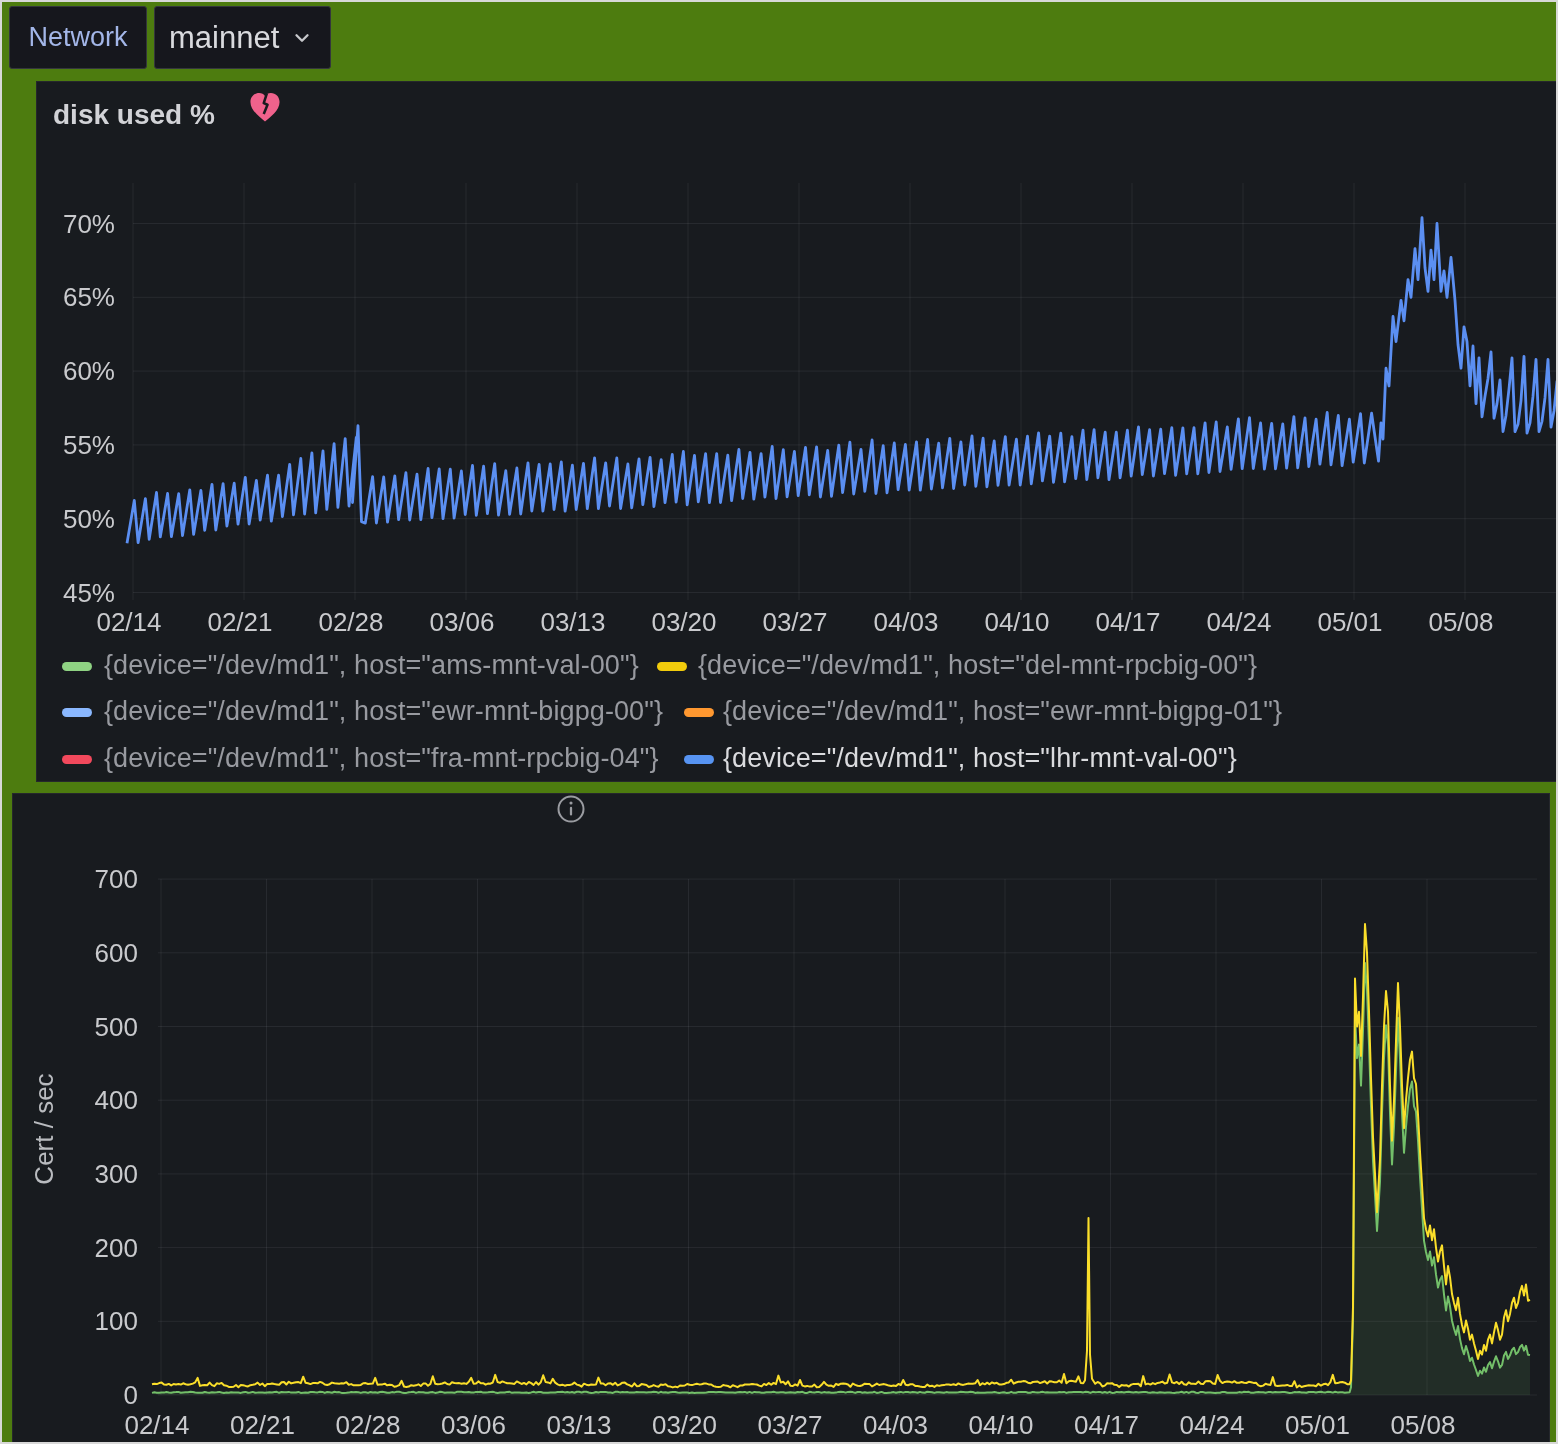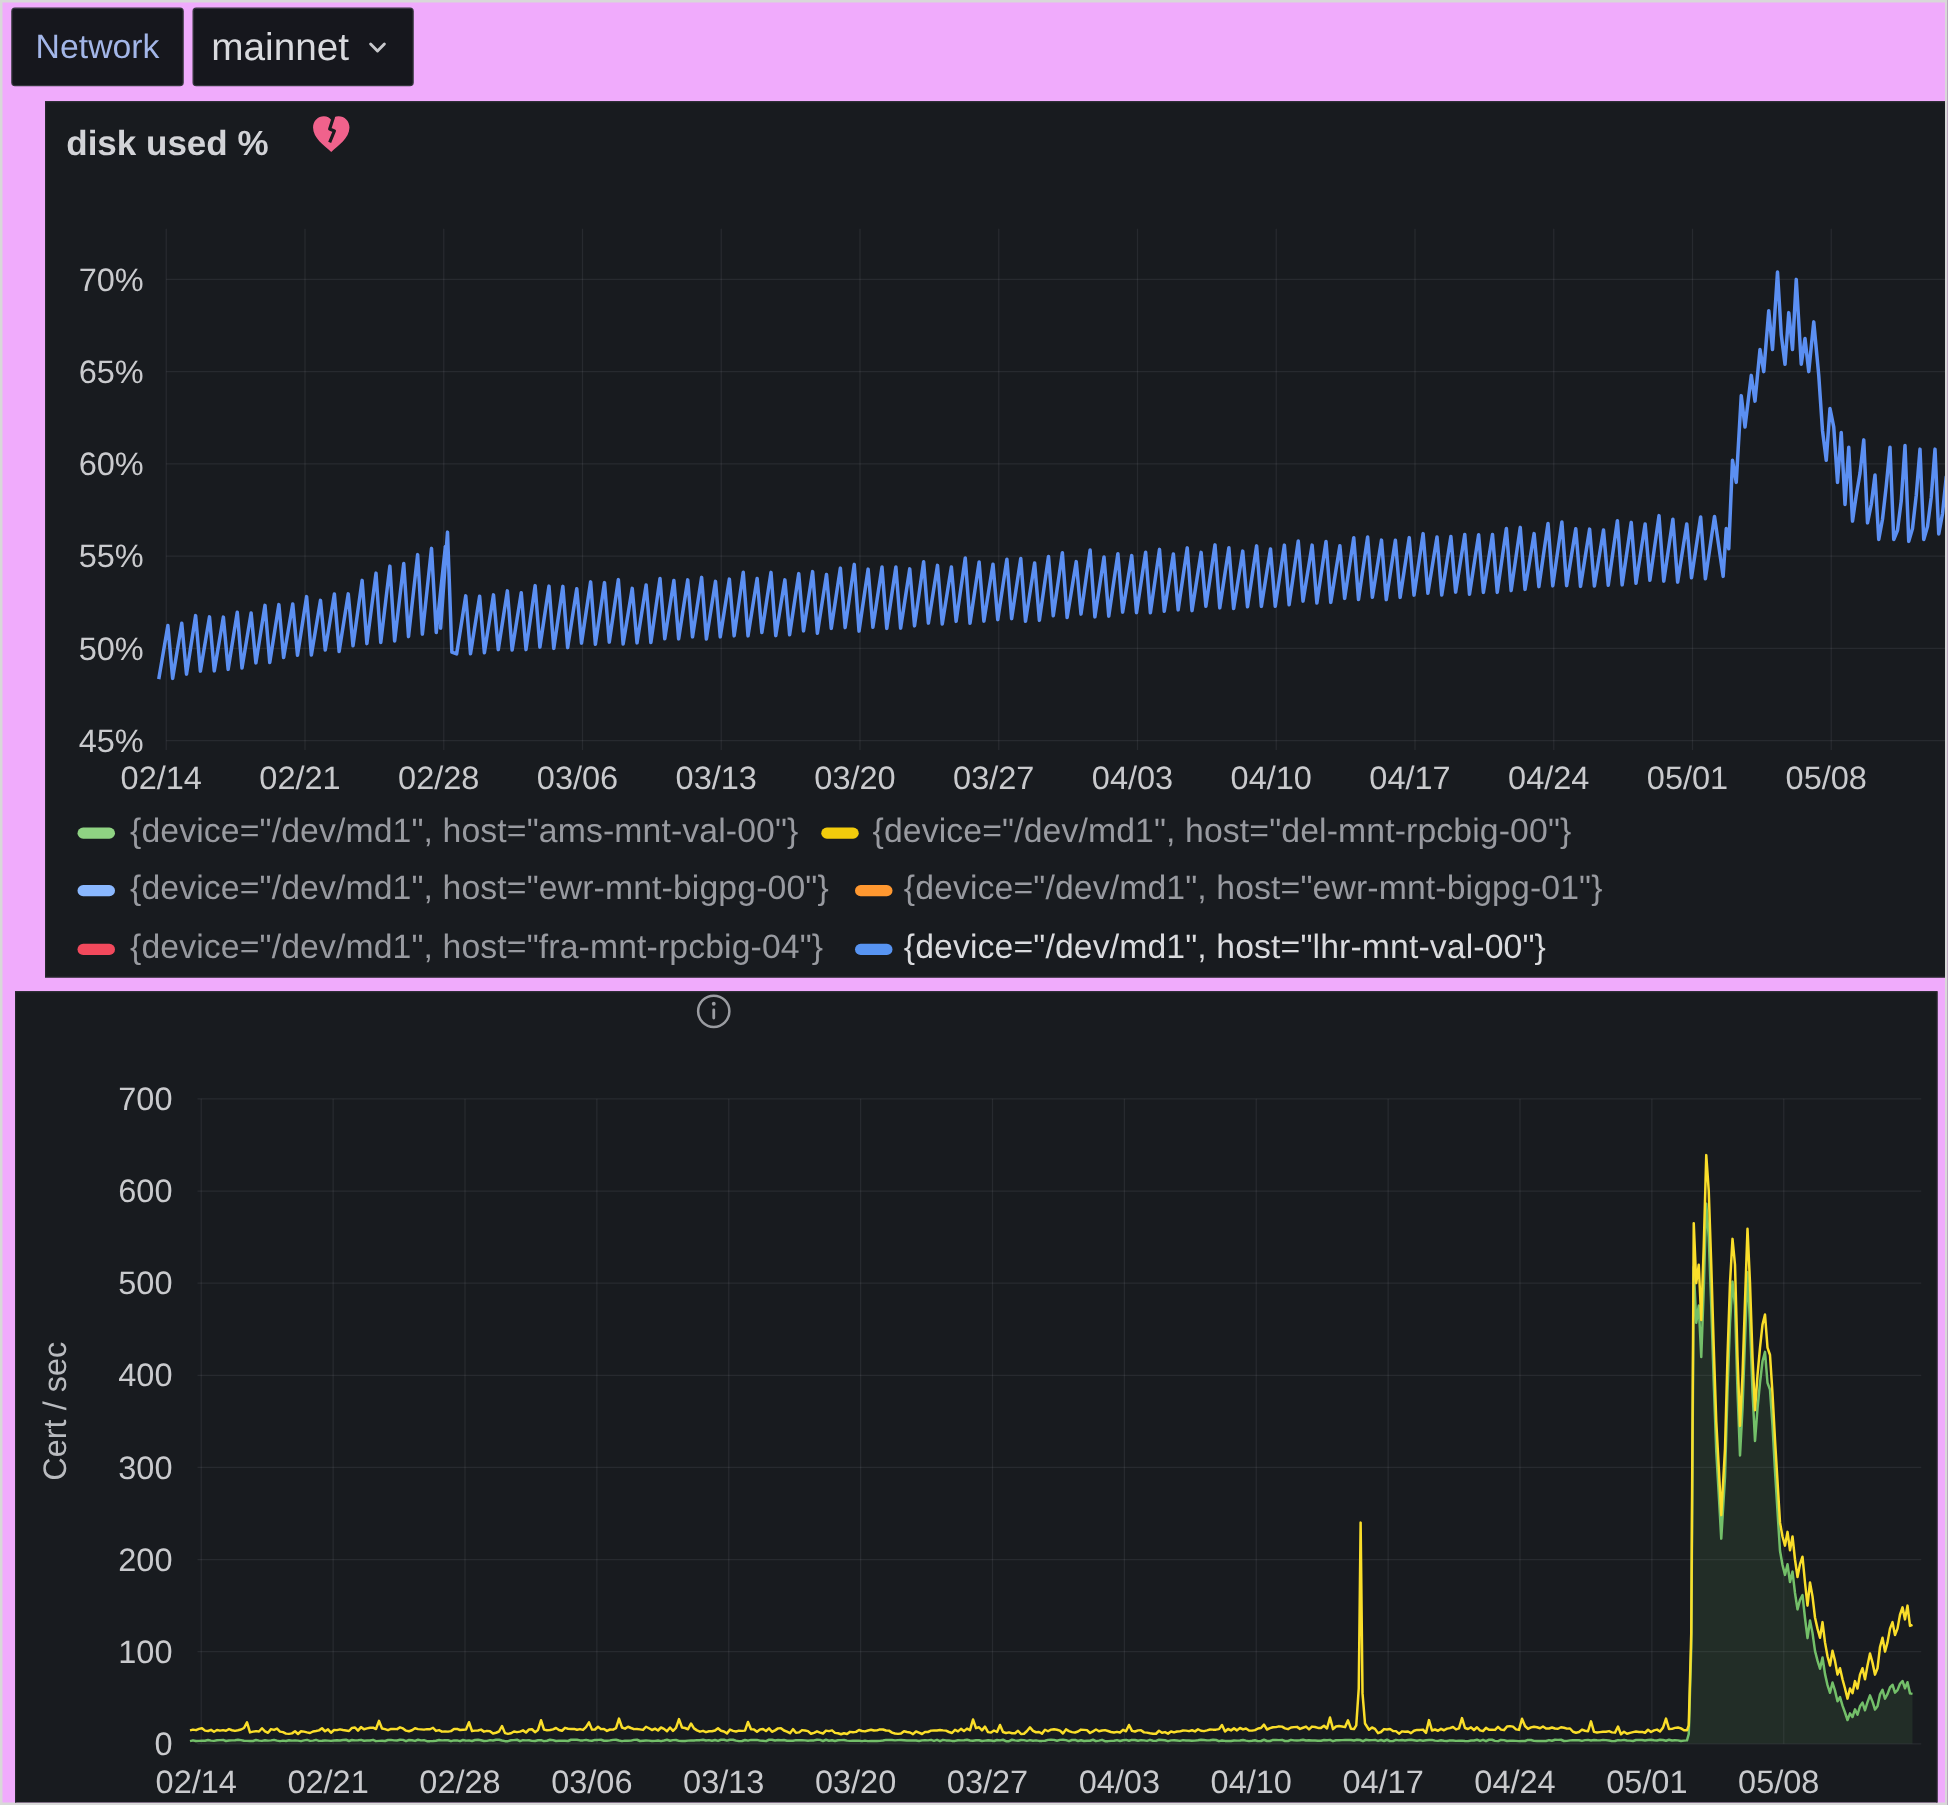--- a/index.html
+++ b/index.html
@@ -1,18 +1,18 @@
 <!DOCTYPE html>
 <html><head><meta charset="utf-8">
 <style>
 * { margin:0; padding:0; box-sizing:border-box; }
 html,body { width:1558px; height:1444px; background:#111217; overflow:hidden;
   font-family:"Liberation Sans", sans-serif; }
 #root { position:absolute; left:0; top:0; width:1558px; height:1444px;
-  border:2px solid #d8d8d8; background:#f0abfc; overflow:hidden; }
+  border:2px solid #d8d8d8; background:#4d7c0f; overflow:hidden; }
 .varbox { position:absolute; border:1px solid #34363d; background:#16171d;
   border-radius:3px; display:flex; align-items:center; justify-content:center; }
 #vb1 { left:7px; top:4px; width:138px; height:63px; }
 #vb2 { left:152px; top:4px; width:177px; height:63px; justify-content:flex-start; padding-left:14px; }
 #vb1 span { color:#a3b6e8; font-size:27px; font-weight:500; }
 #vb2 span { color:#d9dade; font-size:31px; font-weight:500; }
 .panel { position:absolute; background:#181b1f; border:1px solid #25272c; }
 #p1 { left:10px; top:79px; width:1538px; height:701px;margin-left:24px; }
 #p2 { left:10px; top:791px; width:1538px; height:653px; }
 .ptitle { position:absolute; font-weight:bold; }

